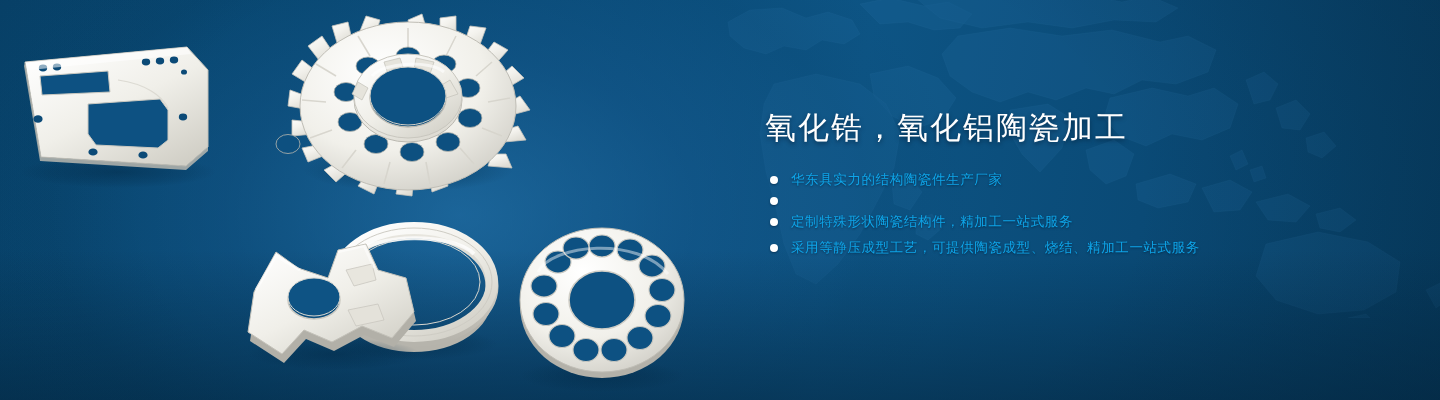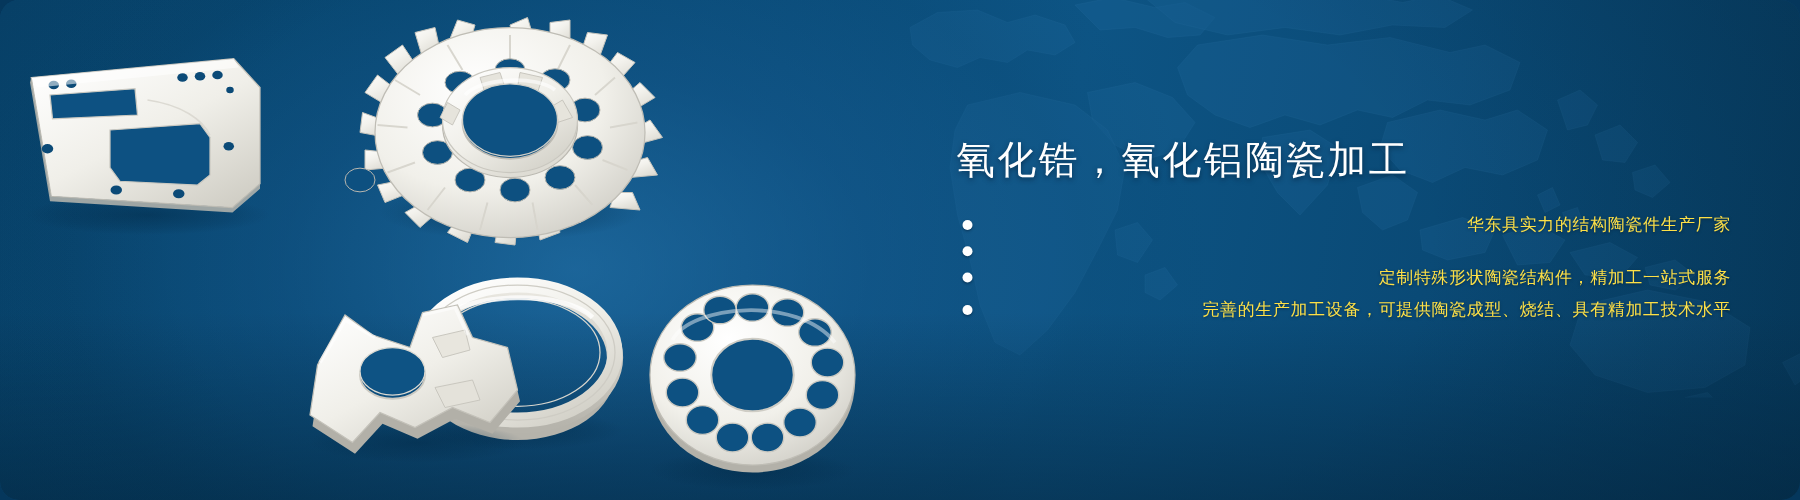--- a/index.html
+++ b/index.html
@@ -4,21 +4,20 @@
 <title>Ceramic Banner</title>
 <style>
   html,body{margin:0;padding:0;background:#05375c;}
   body{font-family:"Liberation Sans","DejaVu Sans",sans-serif;}
 
   .banner{
     position:relative;
     width:1440px;height:400px;
     overflow:hidden;
     background:#06416b;
-    border-radius:15px;
   }
 
   
   .bg-base{
     position:absolute;inset:0;
     background:linear-gradient(100deg,#084670 0%,#074872 22%,#0a4e7c 42%,#0d5484 58%,#0a4a76 78%,#073e63 100%);
   }
   .bg-glow{
     position:absolute;inset:0;
     background:radial-gradient(ellipse 620px 420px at 460px 215px,
@@ -63,27 +62,26 @@
     text-shadow:0 2px 4px rgba(0,20,40,.55);
     white-space:nowrap;
   }
   .bullets{
     list-style:none;
     margin:23px 0 0 5px;padding:0;
   }
   .bullets li{
     display:flex;align-items:center;
     margin-bottom:8px;
-    color:#fde047;
+    color:#0ea5e9;
     font-size:13.5px;
     line-height:18px;
     letter-spacing:.6px;
     white-space:nowrap;
     text-shadow:0 1px 2px rgba(0,18,36,.5);
-    justify-content:space-between;
   }
   .dot{
     flex:0 0 auto;
     width:8px;height:8px;border-radius:50%;
     background:#ffffff;
     margin-right:13px;
     box-shadow:0 1px 2px rgba(0,20,40,.45);
   }
 </style>
 </head>
@@ -344,18 +342,18 @@
       </li>
       <li>
         <span class="dot"></span>
       </li>
       <li>
         <span class="dot"></span>
         <span>定制特殊形状陶瓷结构件，精加工一站式服务</span>
       </li>
       <li>
         <span class="dot"></span>
-        <span>完善的生产加工设备，可提供陶瓷成型、烧结、具有精加工技术水平</span>
+        <span>采用等静压成型工艺，可提供陶瓷成型、烧结、精加工一站式服务</span>
       </li>
     </ul>
   </div>
 
 </div>
 
 </body></html>

